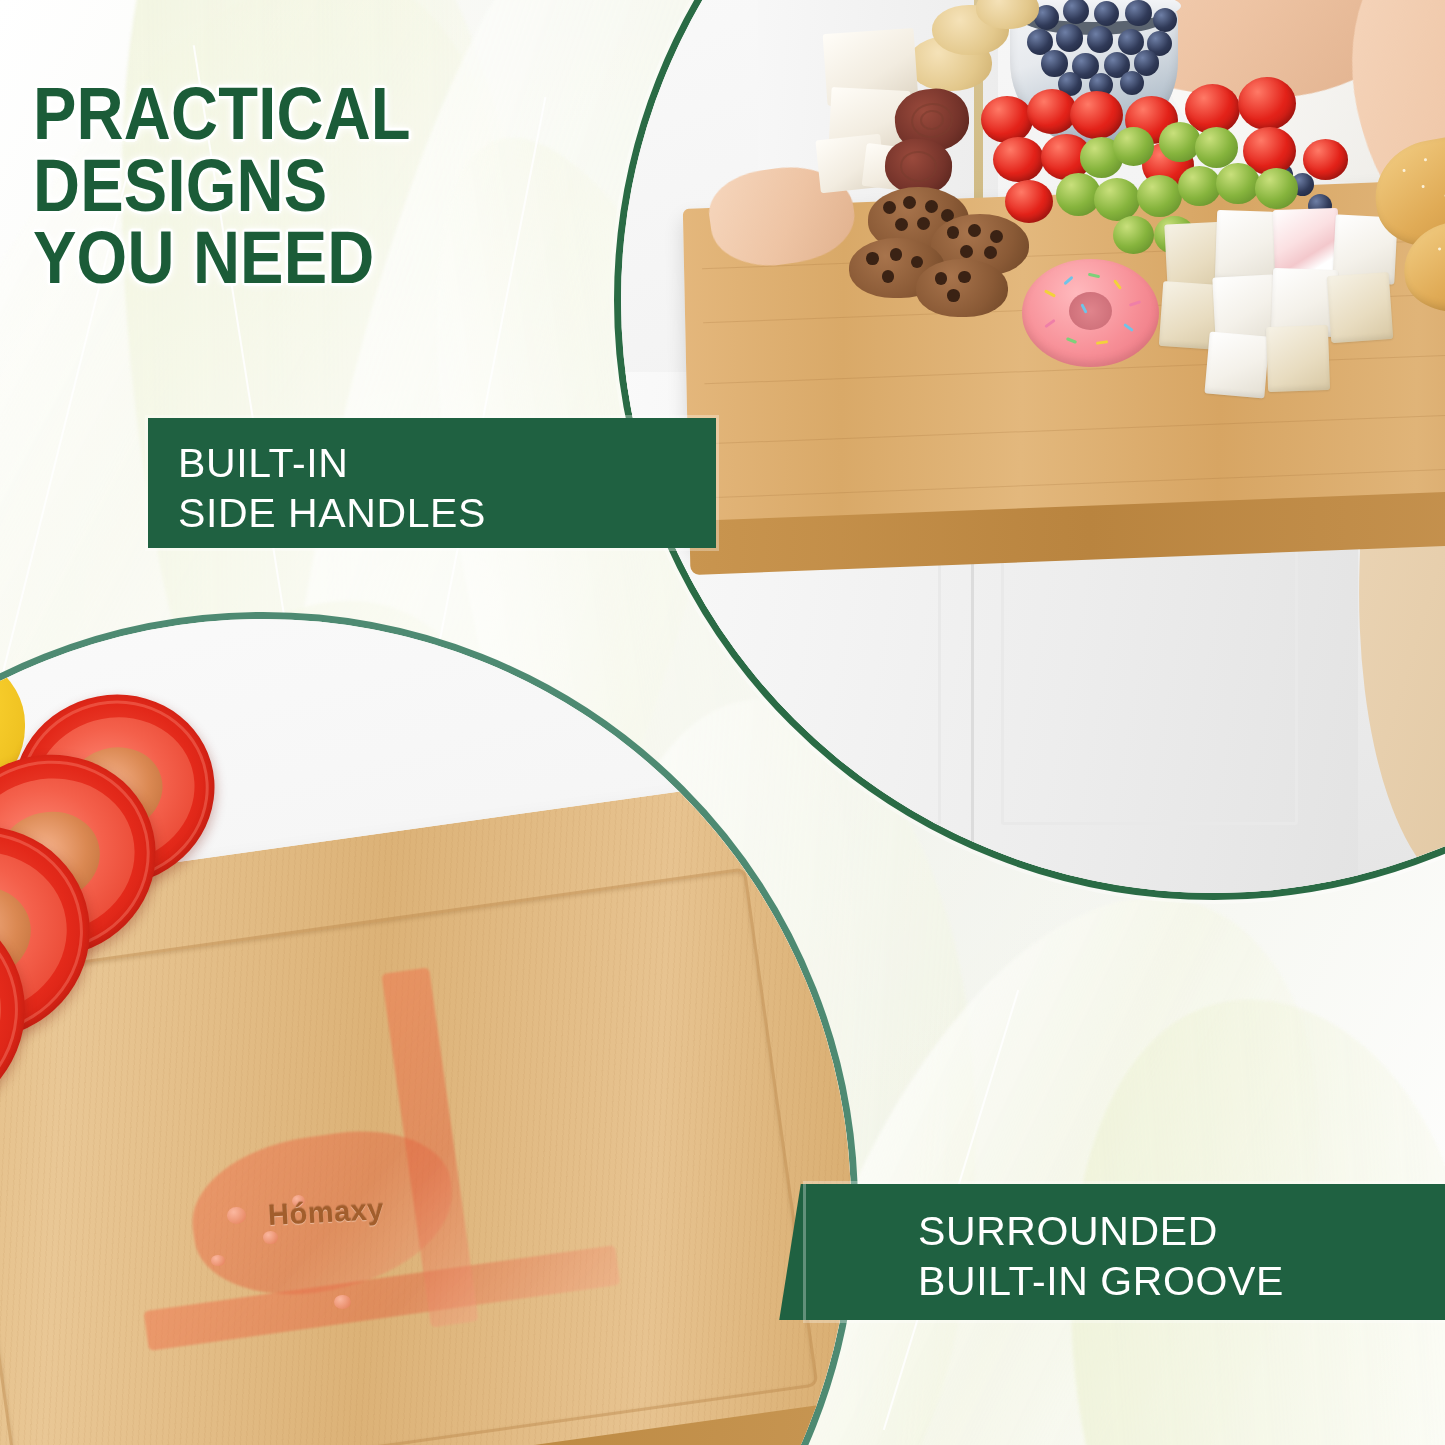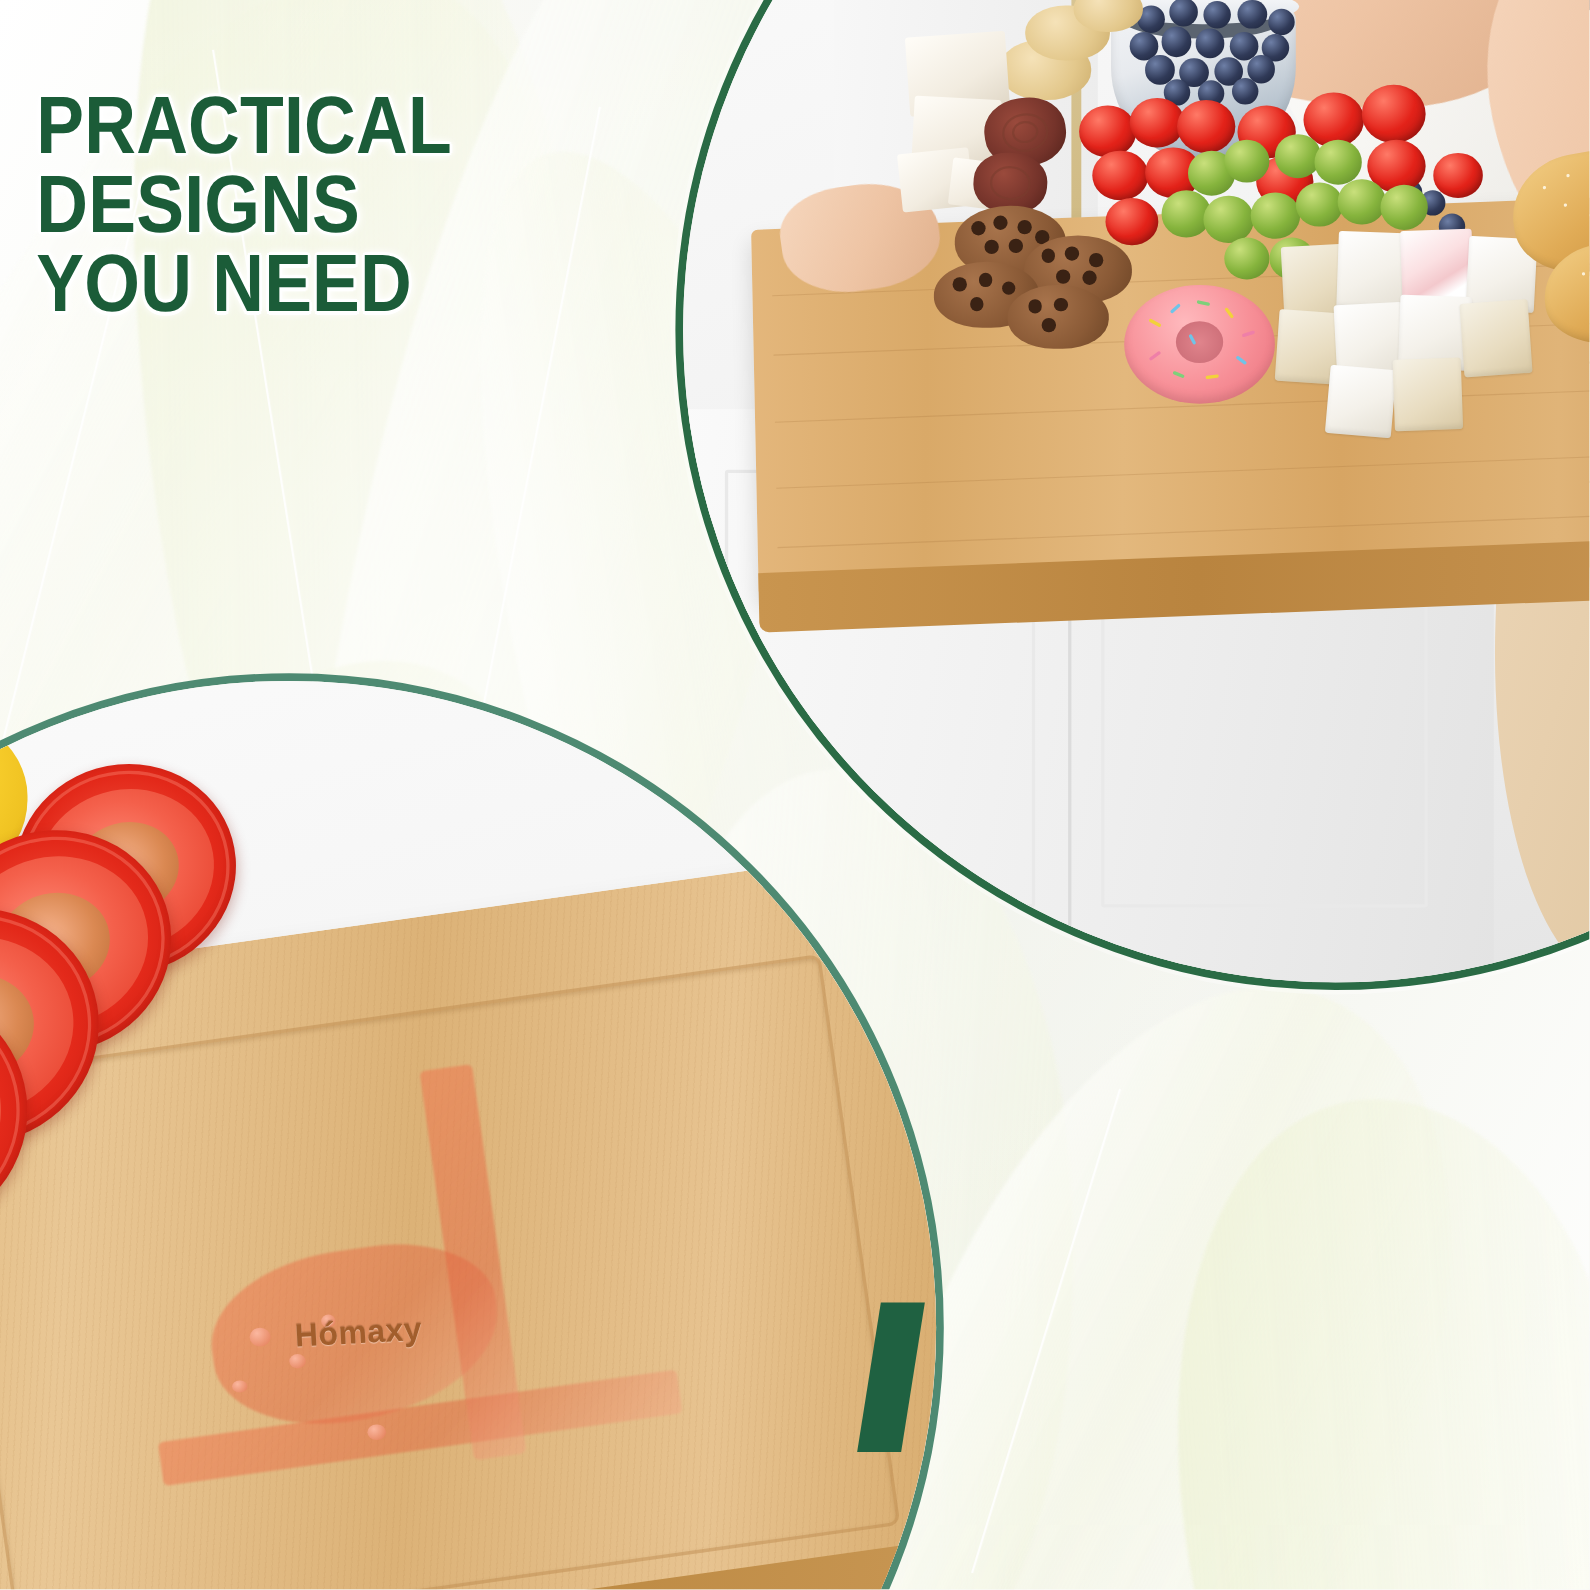--- a/index.html
+++ b/index.html
@@ -444,16 +444,24 @@
 
   <svg class="arc-svg" width="1445" height="1445" viewBox="0 0 1445 1445">
     <path d="M 858 1207 C 900 1060 905 900 862 740" fill="none" stroke="#4e8a72" stroke-width="13" stroke-linecap="round" opacity="0"></path>
   </svg>
 
   <div class="headline">
     <span>PRACTICAL DESIGNS</span>
     <span class="l2">YOU NEED</span>
   </div>
 
+  <div class="banner" id="banner-handles">
+    <div class="txt">BUILT-IN
+SIDE HANDLES</div>
+  </div>
 
   <div id="banner-groove-skew"></div>
+  <div class="banner" id="banner-groove">
+    <div class="txt">SURROUNDED
+BUILT-IN GROOVE</div>
+  </div>
 
 </div>
 
 </body></html>

